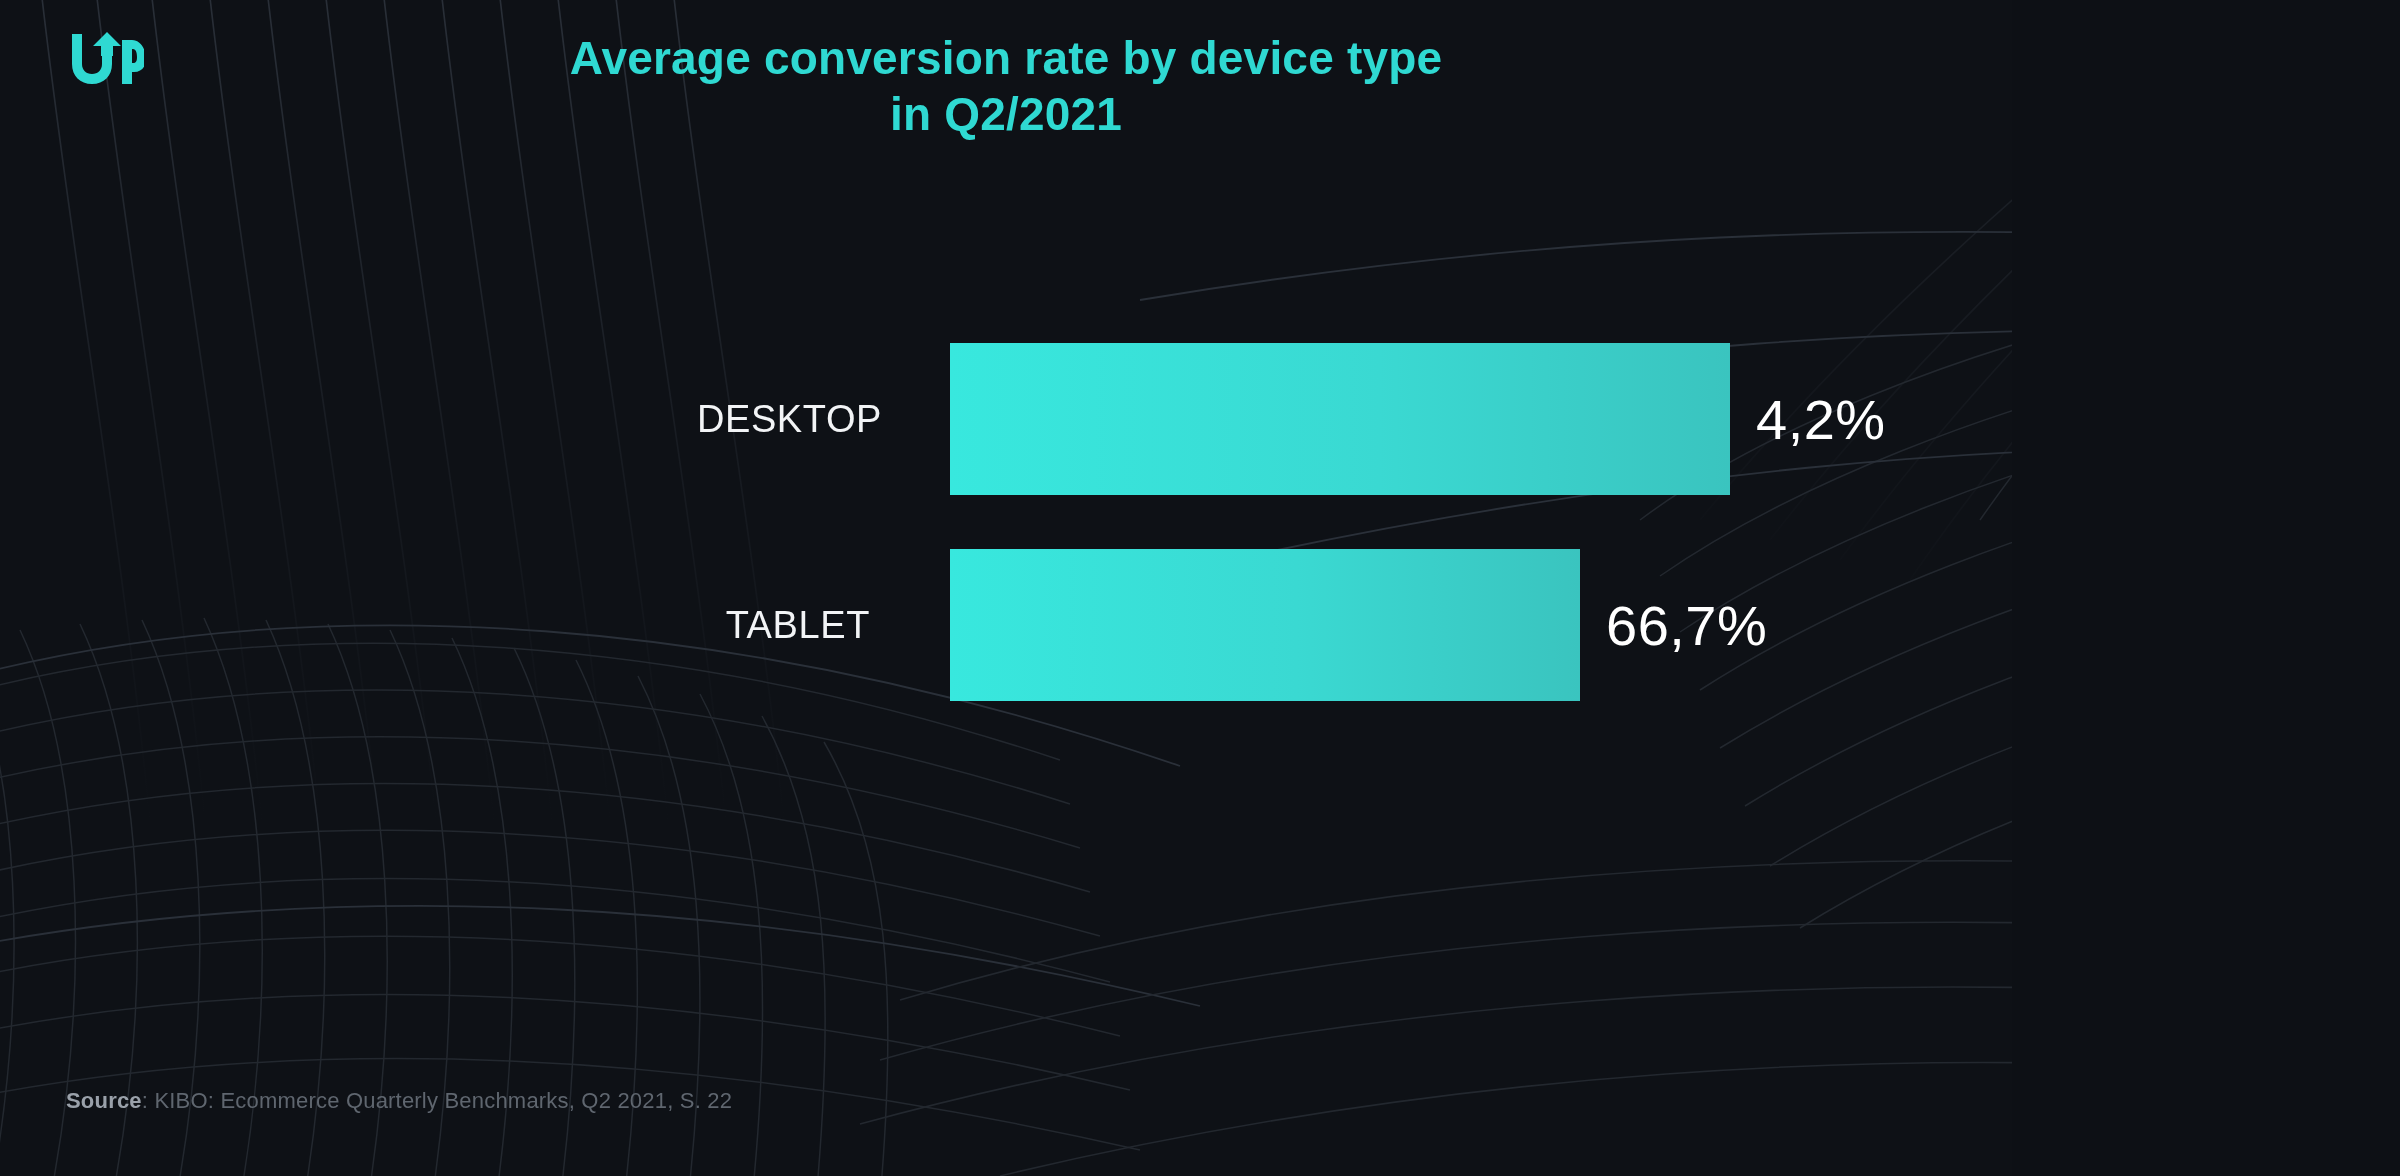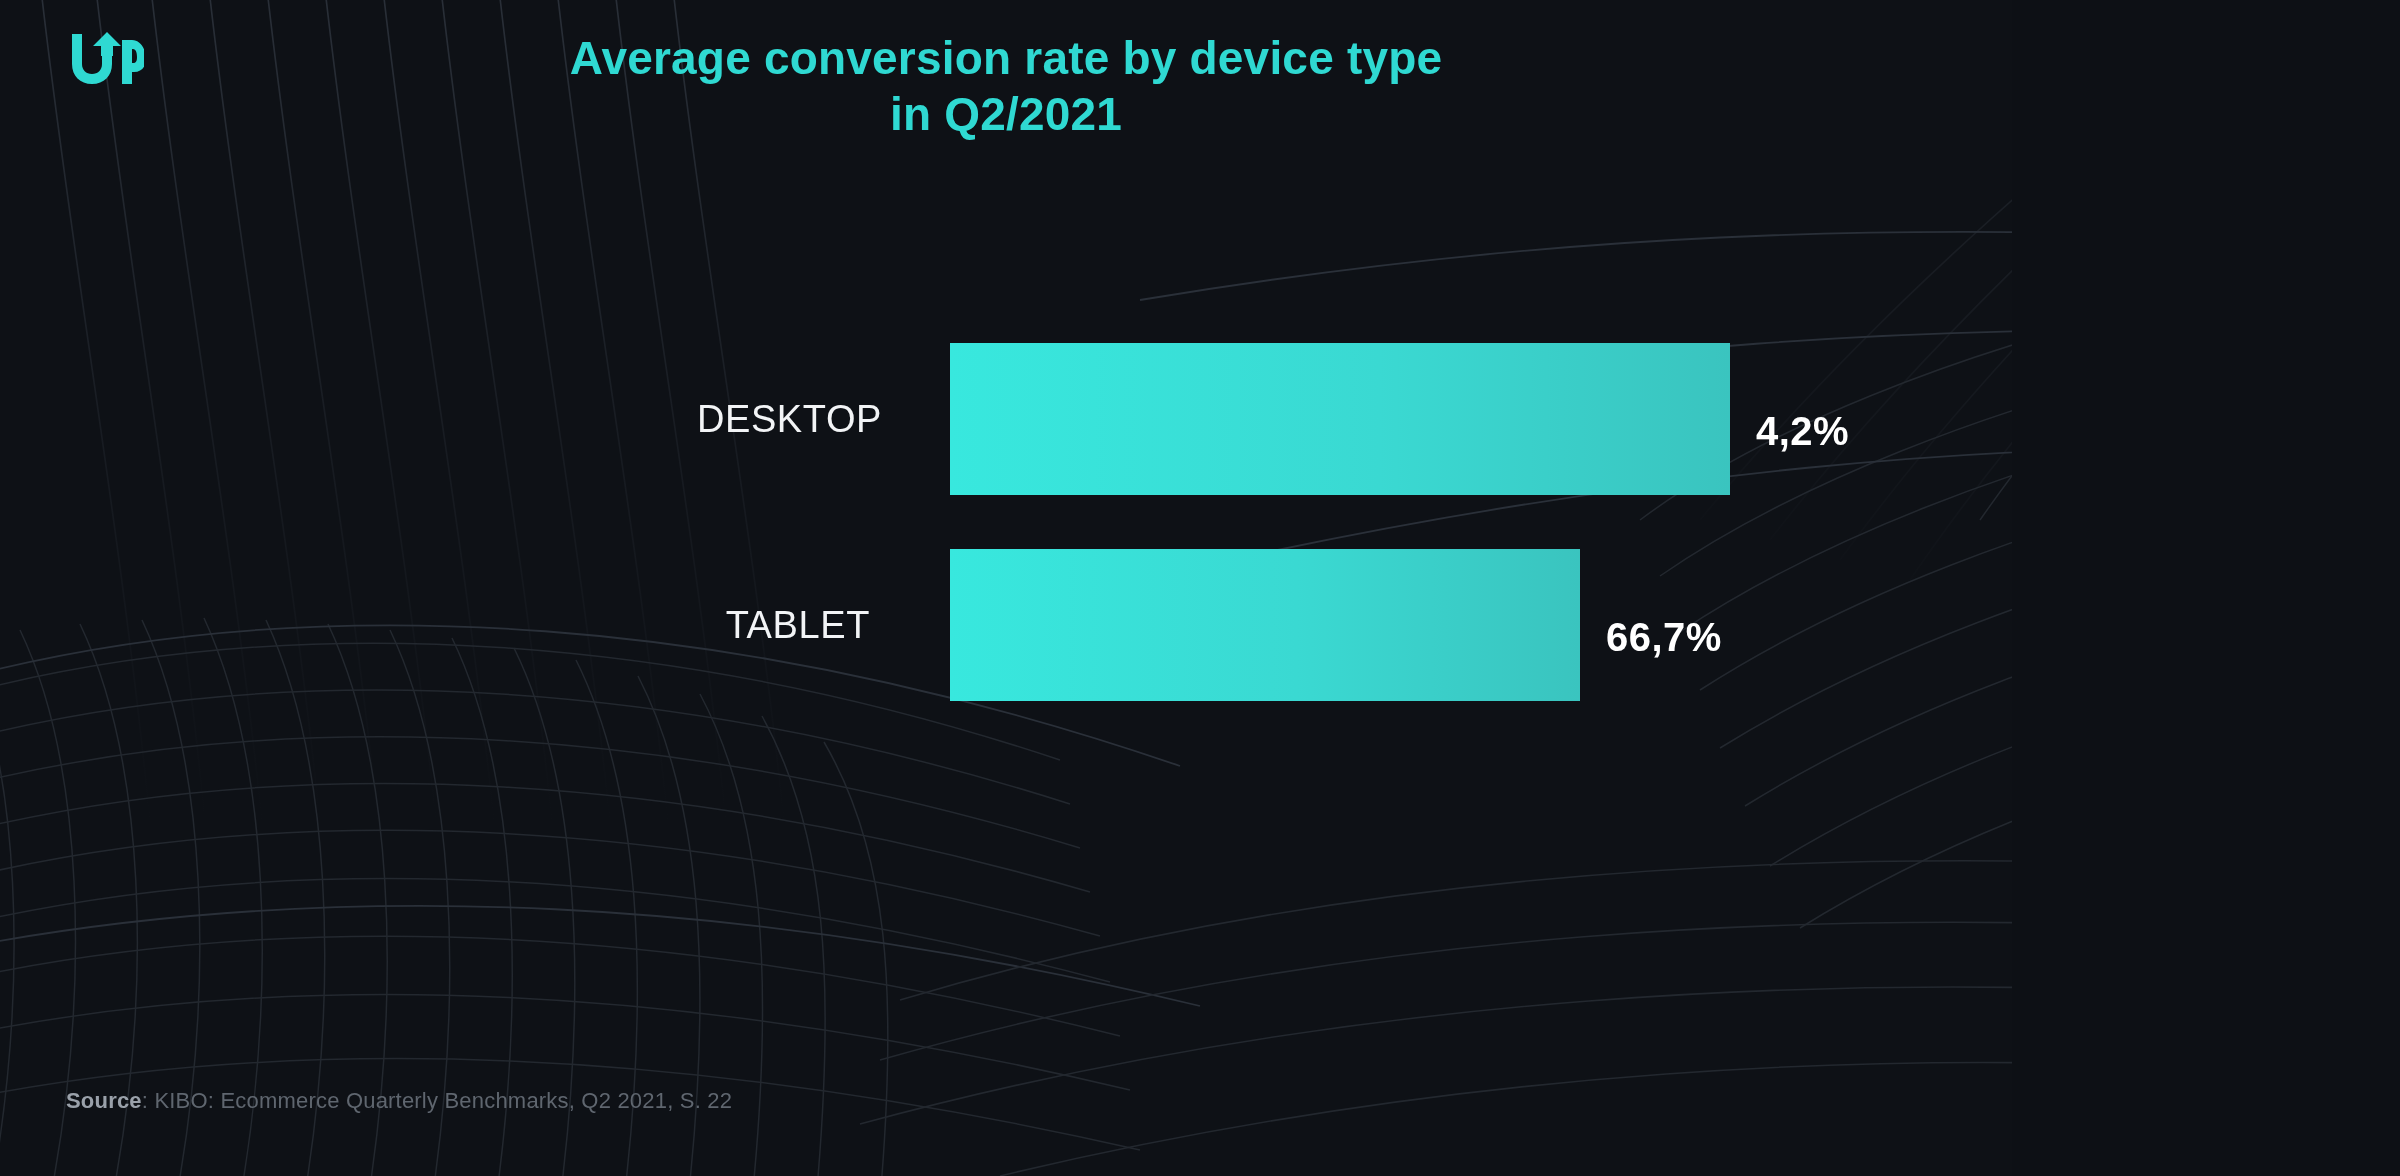--- a/index.html
+++ b/index.html
@@ -99,25 +99,24 @@
     height: 152px;
     background: linear-gradient(90deg, #38e8de 0%, #3ad9d2 55%, #3ac4bf 100%);
     display: block;
   }
 
   .bar-value {
     position: absolute;
     top: 50%;
     transform: translateY(-50%);
     color: #ffffff;
-    font-size: 40px;
-    font-weight: 700;
+    font-size: 56px;
+    font-weight: 400;
     letter-spacing: 0.5px;
     white-space: nowrap;
-    margin-top: 12px;
   }
 
   
   #source {
     position: absolute;
     left: 66px;
     bottom: 62px;
     font-size: 22px;
     color: #5a6069;
     letter-spacing: 0.2px;

